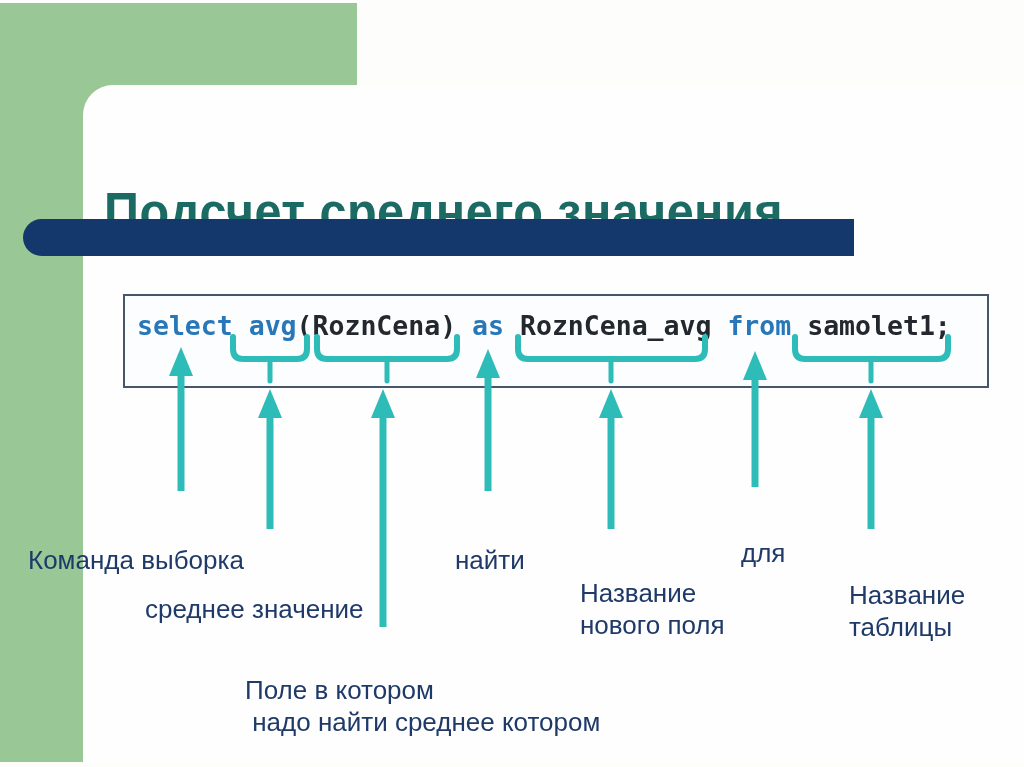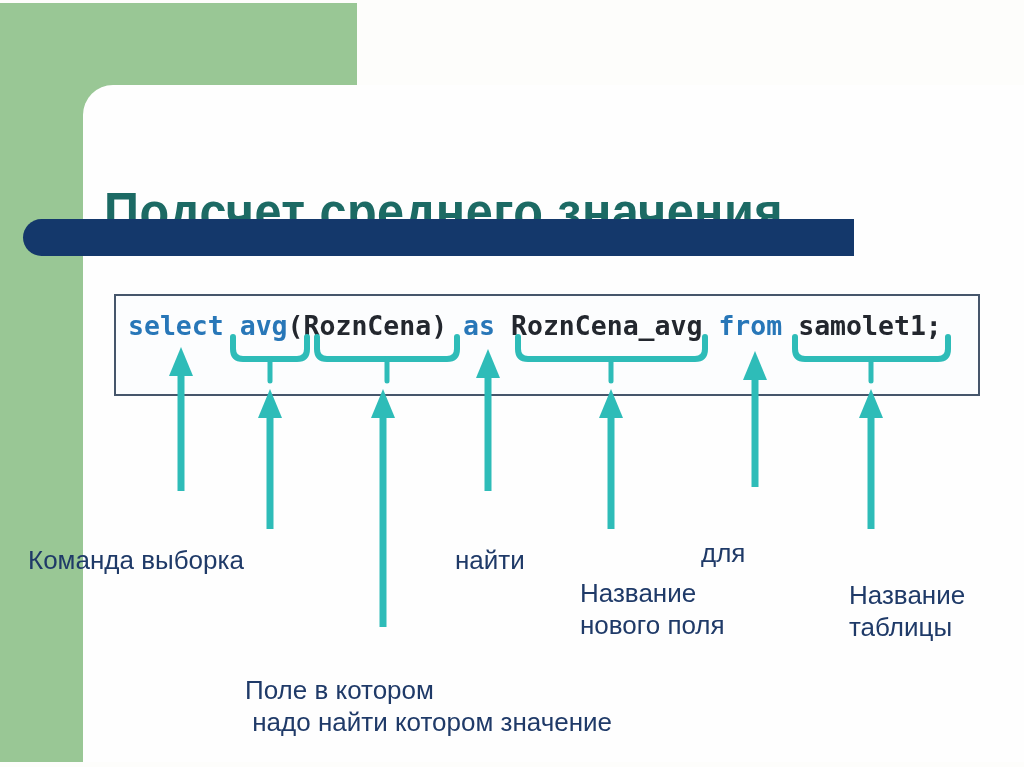--- a/index.html
+++ b/index.html
@@ -24,23 +24,23 @@
     position:absolute;left:104px;top:147px;z-index:2;
     font-size:54px;font-weight:bold;color:var(--title);
     letter-spacing:0.5px;white-space:nowrap;line-height:1.05;
     transform:scaleX(0.9);transform-origin:left top;
   }
   .navy-bar{
     position:absolute;left:23px;top:219px;width:831px;height:37px;
     background:var(--navy);border-radius:18.5px 0 0 18.5px;z-index:2;
   }
   .code-box{
-    position:absolute;left:114px;top:294px;width:850px;height:69px;
+    position:absolute;left:123px;top:294px;width:850px;height:69px;
     background:var(--codebox-bg);border:2px solid var(--box-border);
-    z-index:2;padding:17px 0 12px 12px;box-sizing:content-box;
+    z-index:2;padding:17px 0 4px 12px;box-sizing:content-box;
   }
   .sql-code{
     font-family:"DejaVu Sans Mono","Liberation Mono",monospace;
     font-size:26.5px;font-weight:700;white-space:pre;line-height:1;
   }
   .tok-keyword{color:var(--keyword);}
   .tok-plain,.tok-identifier{color:var(--code-text);}
   .annotation-layer{
     position:absolute;left:0;top:0;width:1024px;height:767px;
     z-index:3;pointer-events:none;
@@ -51,21 +51,21 @@
   .annotation-layer polygon{fill:var(--teal);stroke:none;}
   .callout{
     position:absolute;z-index:2;color:var(--label);
     font-size:26px;line-height:32px;white-space:pre-wrap;margin-top:44px;
   }
   .cl-select{left:28px;top:500px;}
   .cl-avg{left:145px;top:549px;}
   .cl-rozncena{left:245px;top:630px;}
   .cl-as{left:455px;top:500px;}
   .cl-newfield{left:580px;top:533px;}
-  .cl-from{left:701px;top:493px;text-align:right;}
+  .cl-from{left:741px;top:493px;text-align:right;}
   .cl-table{left:849px;top:535px;}
 </style>
 </head>
 <body>
 
 <div class="slide">
 
   <div class="green-top-band"></div>
   <div class="green-left-column"></div>
   <div class="content-panel"></div>
@@ -121,22 +121,23 @@
       <polygon points="755,351 743,380 767,380"></polygon>
       <line x1="755" y1="378" x2="755" y2="487" stroke-width="7"></line>
     </g>
     <g>
       <polygon points="871,389 859,418 883,418"></polygon>
       <line x1="871" y1="416" x2="871" y2="529" stroke-width="7"></line>
     </g>
   </svg>
 
   <div class="callout cl-select">Команда выборка</div>
+  <div class="callout cl-avg">среднее значение</div>
   <div class="callout cl-rozncena">Поле в котором
- надо найти котором значение</div>
+ надо найти среднее котором</div>
   <div class="callout cl-as">найти</div>
   <div class="callout cl-newfield">Название
 нового поля</div>
   <div class="callout cl-from">для</div>
   <div class="callout cl-table">Название
 таблицы</div>
 
 </div>
 
 </body></html>

